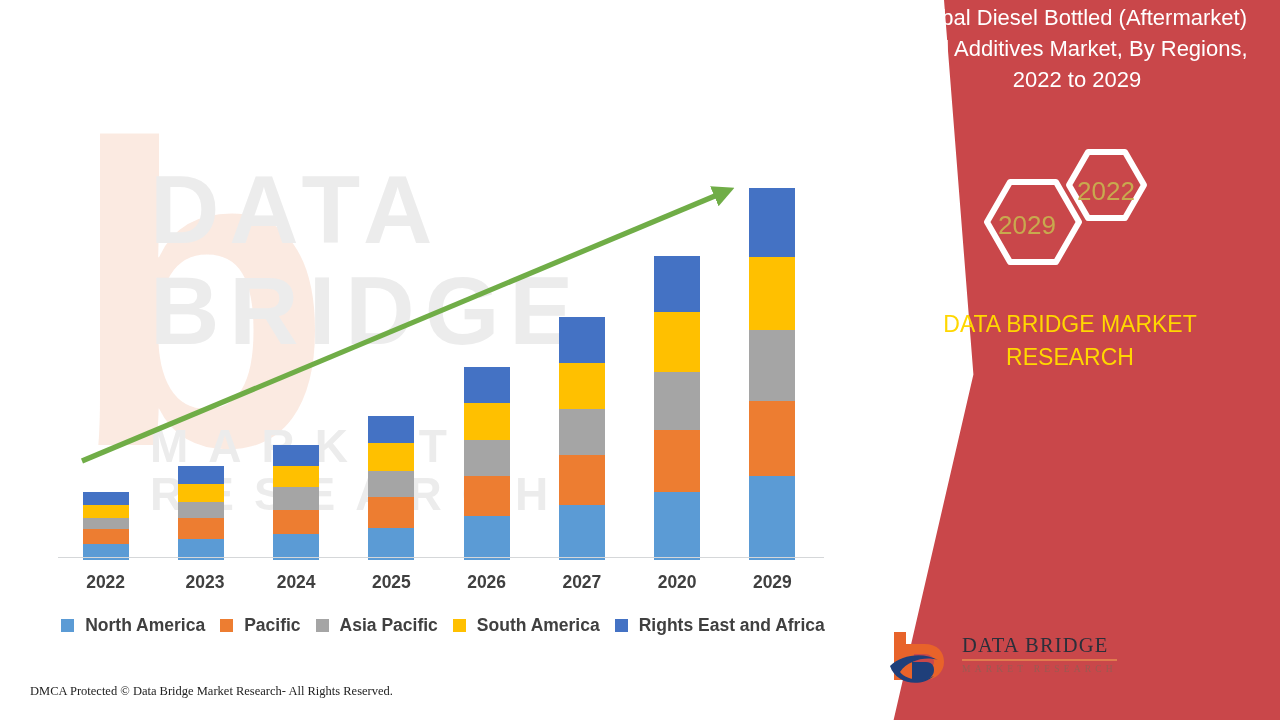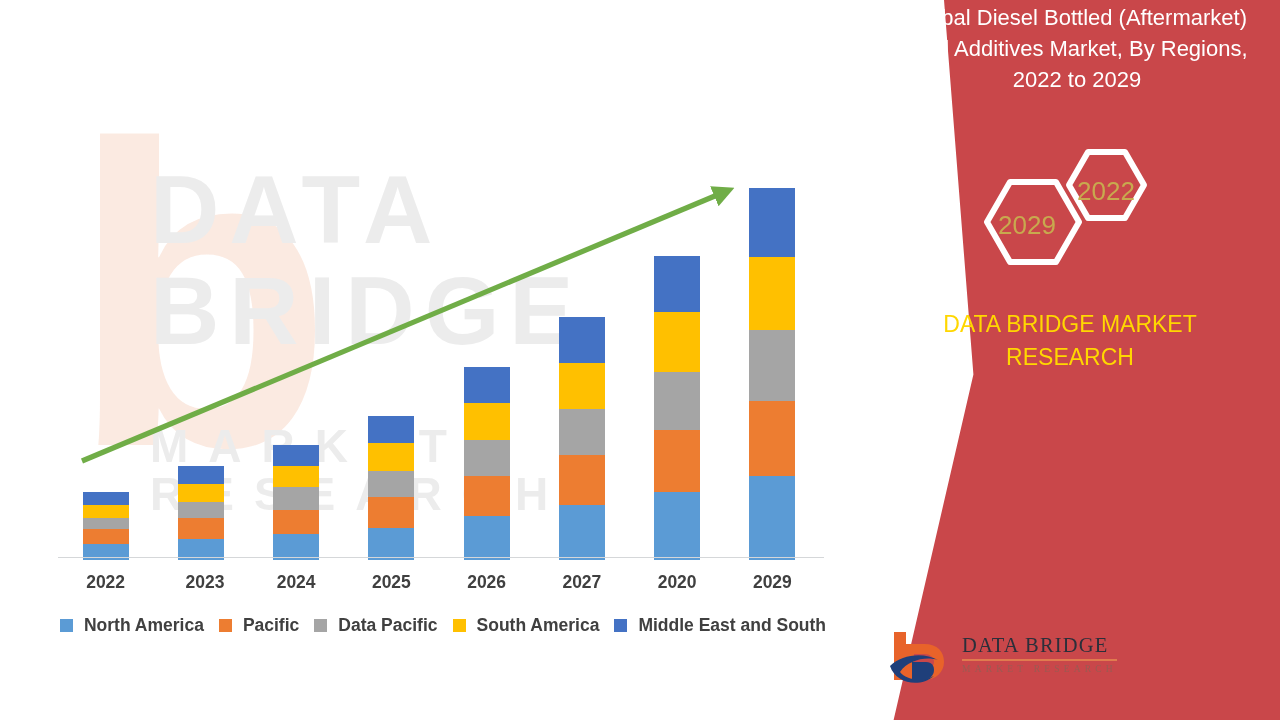--- a/index.html
+++ b/index.html
@@ -206,32 +206,33 @@
         <div class="legend-item">
           <span class="legend-swatch" style="background: rgb(91, 155, 213);"></span>
           <span class="legend-label">North America</span>
         </div>
         <div class="legend-item">
           <span class="legend-swatch" style="background: rgb(237, 125, 49);"></span>
           <span class="legend-label">Pacific</span>
         </div>
         <div class="legend-item">
           <span class="legend-swatch" style="background: rgb(165, 165, 165);"></span>
-          <span class="legend-label">Data Pacific</span>
+          <span class="legend-label">Asia Pacific</span>
         </div>
         <div class="legend-item">
           <span class="legend-swatch" style="background: rgb(255, 192, 0);"></span>
           <span class="legend-label">South America</span>
         </div>
         <div class="legend-item">
           <span class="legend-swatch" style="background: rgb(68, 114, 196);"></span>
-          <span class="legend-label">Middle East and South</span>
+          <span class="legend-label">Rights East and Africa</span>
         </div>
       </div>
 
+    <div class="footer-left">DMCA Protected © Data Bridge Market Research- All Rights Reserved.</div>
   </div>
 
   <div class="right-panel"></div>
 
   <div class="right-title" style="left:860px;">Global Diesel Bottled (Aftermarket) Fuel Additives Market, By Regions, 2022 to 2029</div>
 
   <div class="hexwrap" style="left:970px;">
     <svg width="200" height="135" viewBox="0 0 200 135">
       <polygon points="118,4 155,4 174,37 155,70 118,70 99,37" fill="none" stroke="#ffffff" stroke-width="6" stroke-linejoin="round"></polygon>
       <polygon points="40,34 86,34 109,74 86,114 40,114 17,74" fill="none" stroke="#ffffff" stroke-width="6" stroke-linejoin="round"></polygon>

